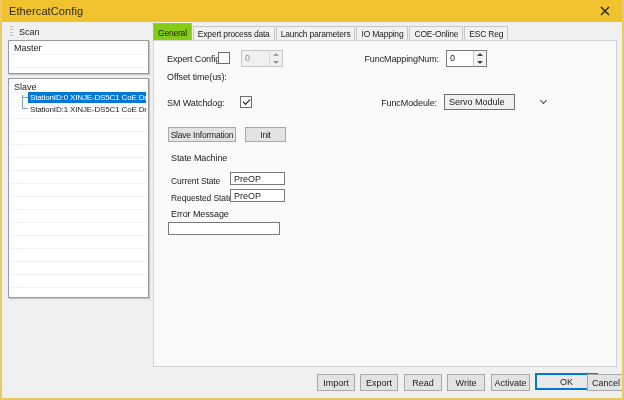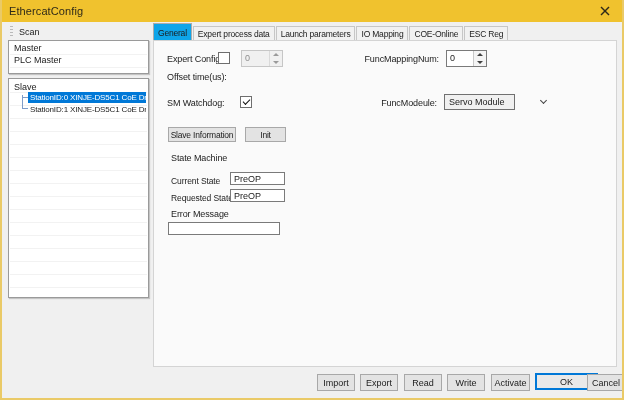--- a/index.html
+++ b/index.html
@@ -60,21 +60,21 @@
   .tree-line { position:absolute; background:#7e9cc8; pointer-events:none; }
 
   
   .tabstrip { position:absolute; left:151px; top:23px; height:17px; display:flex; align-items:flex-end; }
   .tab {
     height:14px; background:#f1f1f1; border:1px solid #c6c6c6; border-bottom:none;
     font-size:8.5px; letter-spacing:-0.2px; color:#1c1c1c;
     padding:2px 4px 0 4px; margin-right:1px; white-space:nowrap;
   }
   .tab.active {
-    height:17px; background:#0ea5e9; border:1px solid #acacac; border-bottom:none;
+    height:17px; background:#84cc16; border:1px solid #acacac; border-bottom:none;
     padding-top:4px; position:relative; z-index:3;
   }
   .tabpage {
     position:absolute; left:151px; top:40px; width:464px; height:327px;
     background:#fafafa; border:1px solid #d4d4d4; z-index:1;
   }
 
   
   .flabel { position:absolute; font-size:9px; letter-spacing:-0.1px; color:#1c1c1c; white-space:nowrap; }
   .flabel.r { text-align:right; }
@@ -143,21 +143,20 @@
   </div>
 
   <div class="scan-bar">
     <div class="grip"></div>
     <span class="lbl">Scan</span>
   </div>
 
   <div class="listbox master-box">
     <div class="rowlines"></div>
     <div class="master-item">Master</div>
-    <div class="master-item">PLC Master</div>
   </div>
 
   <div class="listbox slave-box">
     <div class="rowlines"></div>
     <div class="slave-header">Slave</div>
 
     <div class="tree-line" style="left:13px; top:16px; width:1px; height:13px;"></div>
     <div class="tree-line" style="left:13px; top:18px; width:6px; height:1px;"></div>
     <div class="tree-line" style="left:13px; top:29px; width:6px; height:1px;"></div>
     <div class="tree-item selected" style="top:13px;">StationID:0 XINJE-DS5C1 CoE Drive Re...</div>

